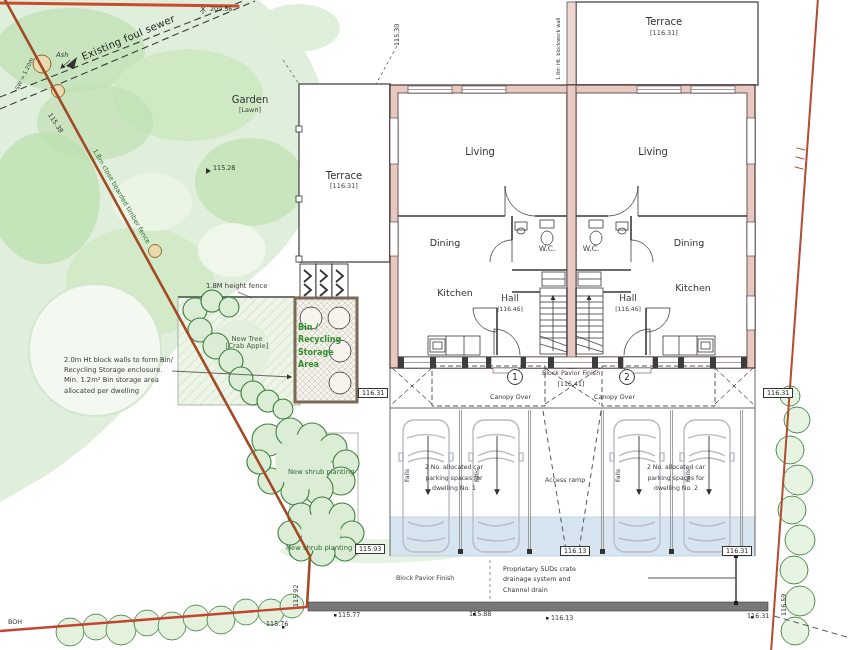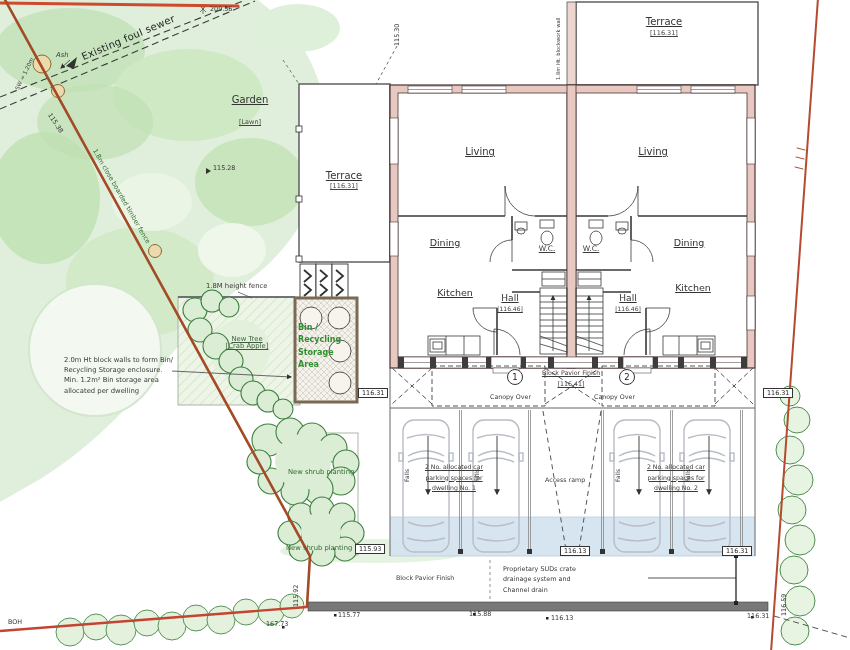--- a/index.html
+++ b/index.html
@@ -1,20 +1,20 @@
 <!DOCTYPE html>
 <html><head>
 <meta charset="utf-8">
 <style>
   html,body{margin:0;padding:0;background:#fff;}
   #canvas{position:relative;width:850px;height:650px;background:#fff;overflow:hidden;
           font-family:"DejaVu Sans",sans-serif;color:#333;}
   #plan-svg{position:absolute;left:0;top:0;}
   .lbl{position:absolute;white-space:nowrap;line-height:1.1;color:#3a3a3a;}
-  .c{text-align:center;white-space:normal;text-decoration:underline;}
+  .c{text-align:center;white-space:normal;}
   .room{font-size:10px;color:#333;}
   .sub{font-size:6.5px;color:#444;}
   .ann{font-size:6.8px;color:#3a3a3a;}
   .tiny{font-size:6.3px;}
   .spot{font-size:6.4px;color:#333;}
   .green{color:#2e6b2e;}
   .lvlbox{position:absolute;border:1px solid #333;background:#fff;font-size:6.4px;
           padding:1px 3px;line-height:1;color:#222;}
   .plotnum{position:absolute;width:14px;height:14px;border:1.2px solid #333;border-radius:50%;
            background:#fff;font-size:8.5px;text-align:center;line-height:14px;color:#222;}
@@ -367,21 +367,21 @@
   <g fill="none" stroke-linecap="round">
     <path d="M0,3 L238,6" stroke="#cd4a2e" stroke-width="3.2"></path>
     <path d="M4,-2 L310,556 L307,606" stroke="#a34a26" stroke-width="2.6"></path>
     <path d="M0,631 L307,607" stroke="#c24431" stroke-width="2.4"></path>
     <path d="M818,-2 L771,652" stroke="#b44a30" stroke-width="2"></path>
     <path d="M797,148 l8,2 M796,157 l8,2 M795,167 l8,2" stroke="#b44a30" stroke-width="1"></path>
   </g>
 </svg>
 
 <div class="lbl room c" style="left:220px;top:94px;width:60px;">Garden</div>
-<div class="lbl sub c" style="left:220px;top:107px;width:60px;margin-top:12px;">[Lawn]</div>
+<div class="lbl sub c" style="left:220px;top:107px;width:60px;">[Lawn]</div>
 
 <div class="lbl room c" style="left:314px;top:170px;width:60px;">Terrace</div>
 <div class="lbl sub c" style="left:314px;top:183px;width:60px;">[116.31]</div>
 
 <div class="lbl room c" style="left:628px;top:16px;width:72px;">Terrace</div>
 <div class="lbl sub c" style="left:628px;top:30px;width:72px;">[116.31]</div>
 
 <div class="lbl room c" style="left:447px;top:146px;width:66px;">Living</div>
 <div class="lbl room c" style="left:620px;top:146px;width:66px;">Living</div>
 <div class="lbl room c" style="left:412px;top:238px;width:66px;font-size:9.5px;">Dining</div>
@@ -457,21 +457,21 @@
 <div class="lbl ann" style="left:56px;top:52px;font-style:italic;">Ash</div>
 
 <div class="lbl spot" style="left:210px;top:6px;">209.56</div>
 <div class="lbl spot" style="left:213px;top:165px;">115.28</div>
 <div class="lbl spot rot" style="left:52px;top:112px;transform:rotate(57deg);">115.38</div>
 <div class="lbl spot rot" style="left:394px;top:46px;transform:rotate(-90deg);">115.30</div>
 <div class="lbl spot" style="left:338px;top:612px;">115.77</div>
 <div class="lbl spot" style="left:469px;top:611px;">115.88</div>
 <div class="lbl spot" style="left:551px;top:615px;">116.13</div>
 <div class="lbl spot" style="left:747px;top:613px;">116.31</div>
-<div class="lbl spot" style="left:266px;top:621px;">167.73</div>
+<div class="lbl spot" style="left:266px;top:621px;">115.76</div>
 <div class="lbl spot rot" style="left:293px;top:607px;transform:rotate(-90deg);">115.92</div>
 <div class="lbl spot rot" style="left:781px;top:616px;transform:rotate(-90deg);">116.59</div>
 <div class="lbl spot" style="left:8px;top:619px;text-align:center;">BOH</div>
 
 <div class="lvlbox" style="left:358px;top:388px;">116.31</div>
 <div class="lvlbox" style="left:763px;top:388px;">116.31</div>
 <div class="lvlbox" style="left:355px;top:544px;">115.93</div>
 <div class="lvlbox" style="left:560px;top:546px;">116.13</div>
 <div class="lvlbox" style="left:722px;top:546px;">116.31</div>
 

